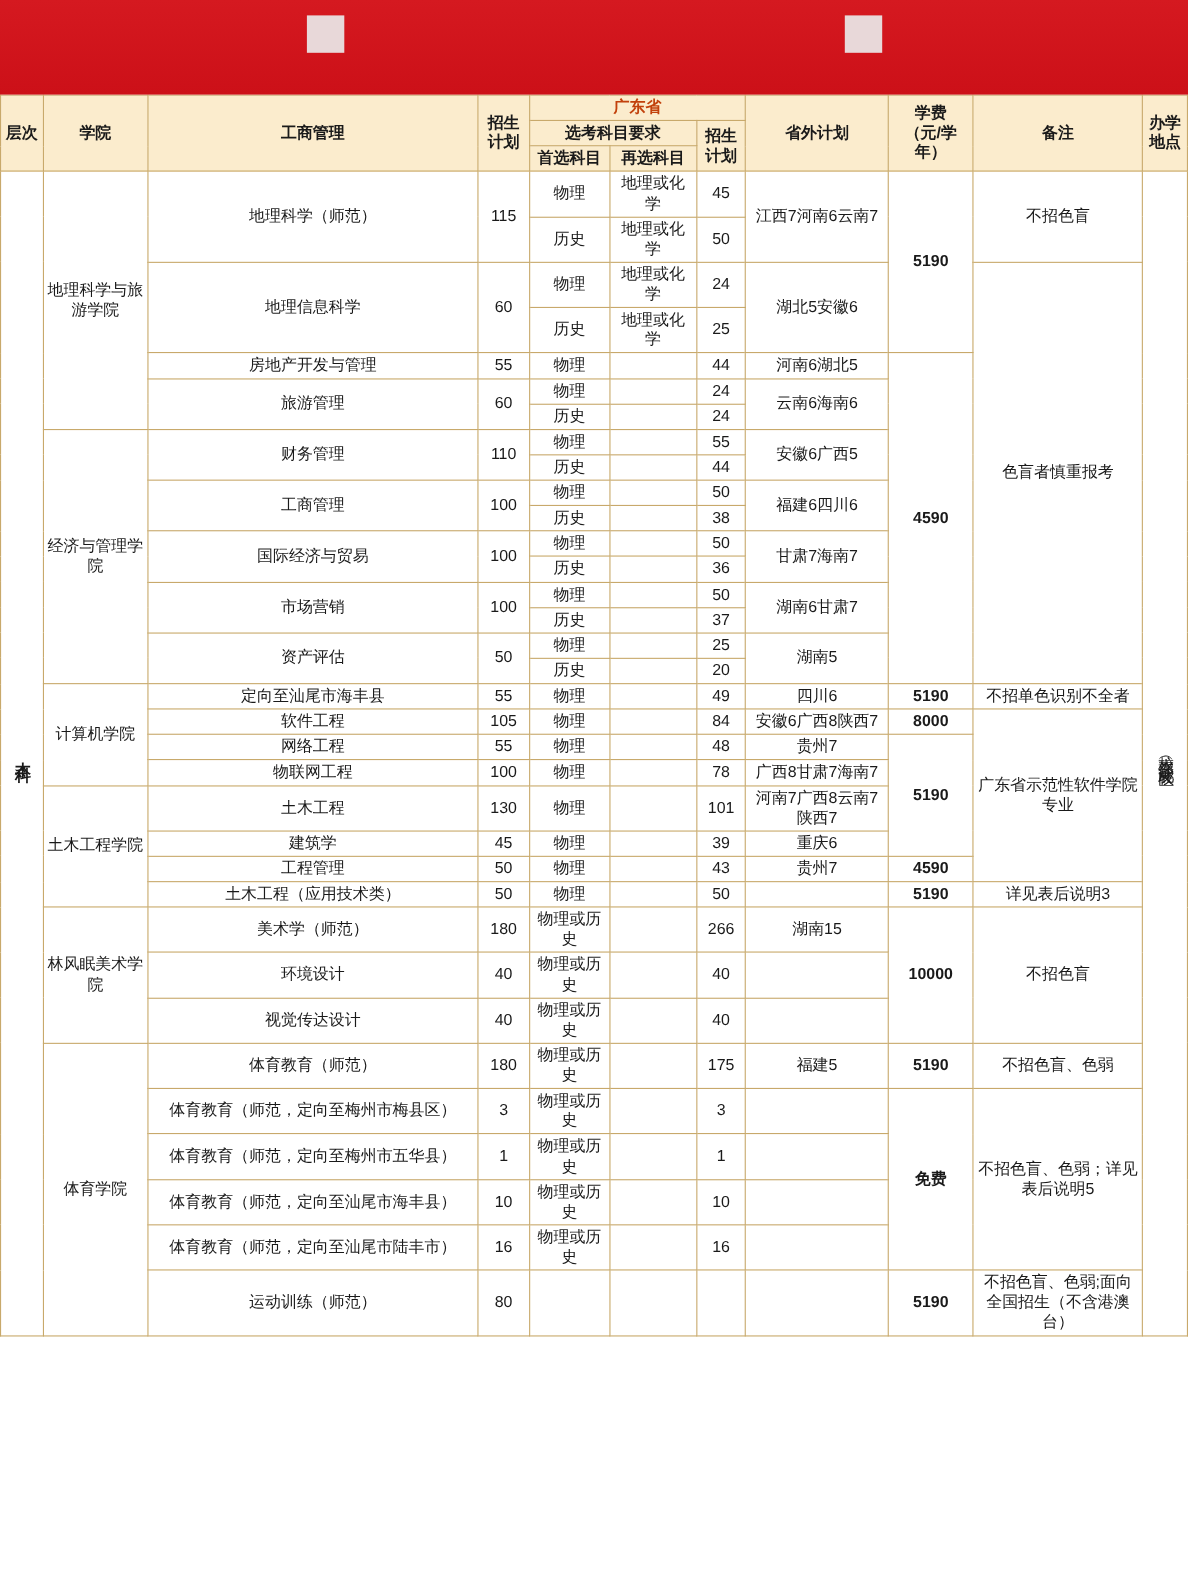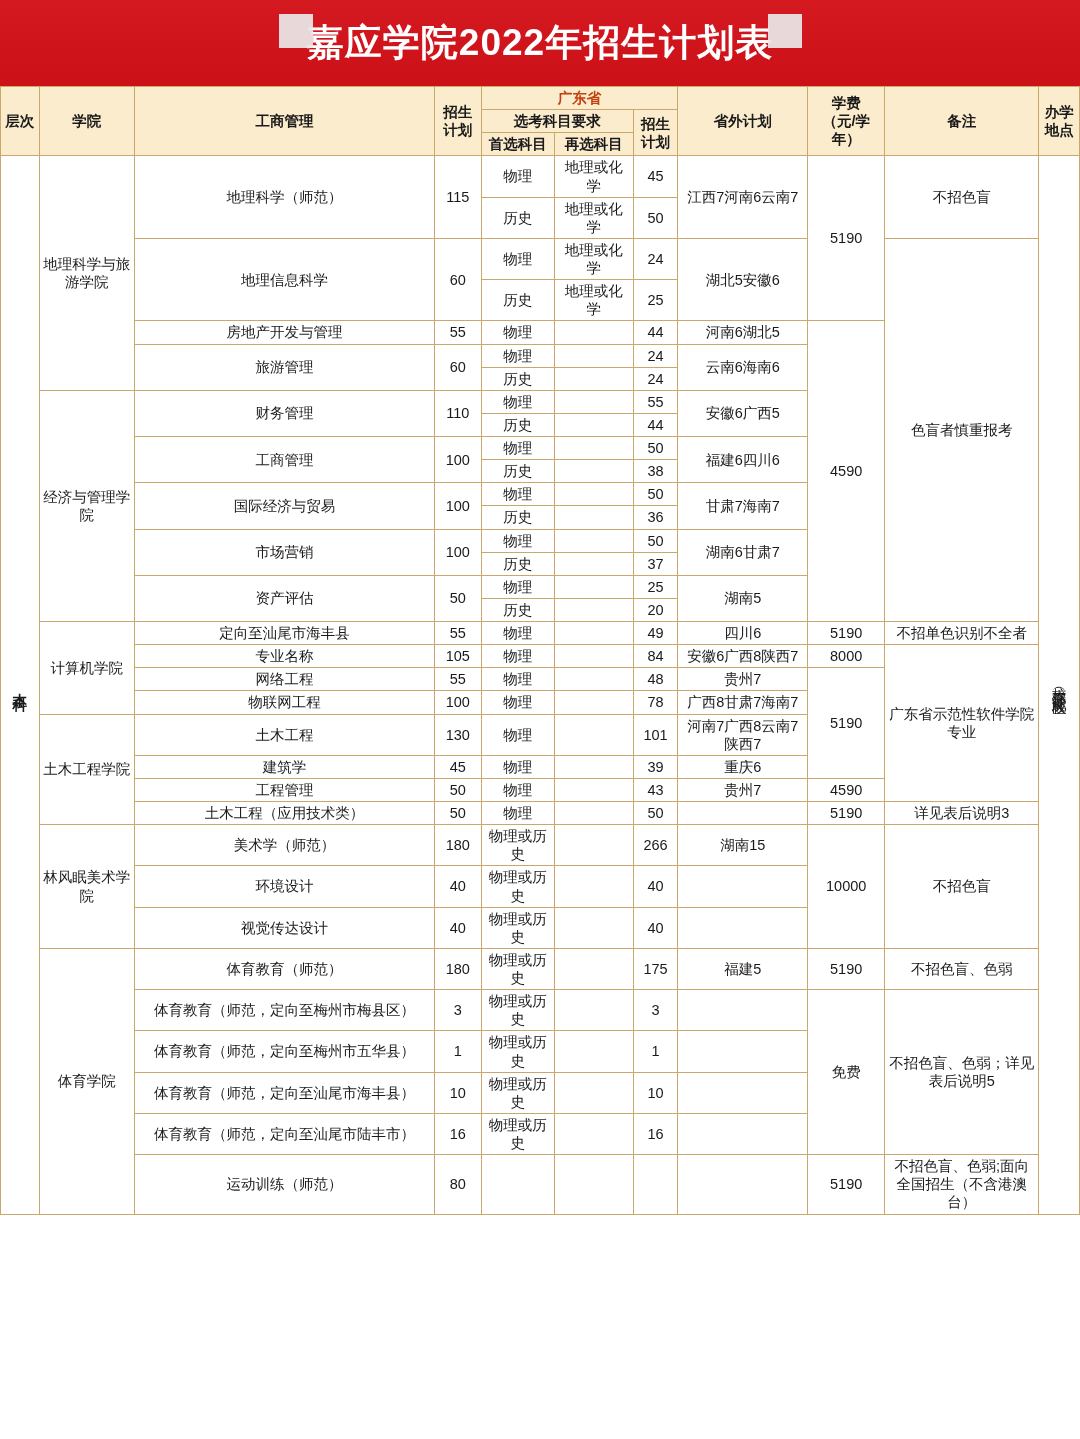--- a/index.html
+++ b/index.html
@@ -90,41 +90,40 @@
     text-orientation: upright;
     letter-spacing: 2px;
     width: 40px;
     line-height: 1.6;
   }
   td.num { width: 46px; }
   td.sel { width: 72px; font-size: 13.5px; }
   td.selb { width: 78px; font-size: 13.5px; }
   td.gdnum { width: 44px; }
   td.out { width: 128px; font-size: 14px; line-height:1.3;}
-  td.fee { width: 76px; }
+  td.fee { width: 76px; font-weight: bold; }
   td.note { width: 152px; font-size: 14px; line-height: 1.3; margin-top: 40px; }
   .col-level { width: 38px; }
   .col-college { width: 94px; }
   .col-major { width: 296px; }
   .col-num { width: 46px; }
   .col-sel { width: 72px; }
   .col-selb { width: 78px; }
   .col-gdnum { width: 44px; }
   .col-out { width: 128px; }
   .col-fee { width: 76px; }
   .col-note { width: 152px; }
   .col-campus { width: 40px; }
 </style>
 </head>
 <body>
 
 <div id="page">
 
   <div class="banner">
-    <div class="banner-title">嘉应学院2022年招生计划表</div>
     <div class="banner-mask-left"></div>
     <div class="banner-mask-right"></div>
   </div>
 
   <table class="plan">
     <colgroup>
       <col class="col-level">
         <col class="col-college">
         <col class="col-major">
         <col class="col-num">
@@ -287,21 +286,21 @@
           <td class="major" rowspan="1">定向至汕尾市海丰县</td>
           <td class="num" rowspan="1">55</td>
           <td class="sel">物理</td>
           <td class="selb"></td>
           <td class="gdnum">49</td>
           <td class="out" rowspan="1">四川6</td>
           <td class="fee" rowspan="1">5190</td>
           <td class="note" rowspan="1">不招单色识别不全者</td>
         </tr>
         <tr>
-          <td class="major" rowspan="1">专业名称</td>
+          <td class="major" rowspan="1">软件工程</td>
           <td class="num" rowspan="1">105</td>
           <td class="sel">物理</td>
           <td class="selb"></td>
           <td class="gdnum">84</td>
           <td class="out" rowspan="1">安徽6广西8陕西7</td>
           <td class="fee" rowspan="1">8000</td>
           <td class="note" rowspan="6">广东省示范性软件学院专业</td>
         </tr>
         <tr>
           <td class="major" rowspan="1">网络工程</td>

